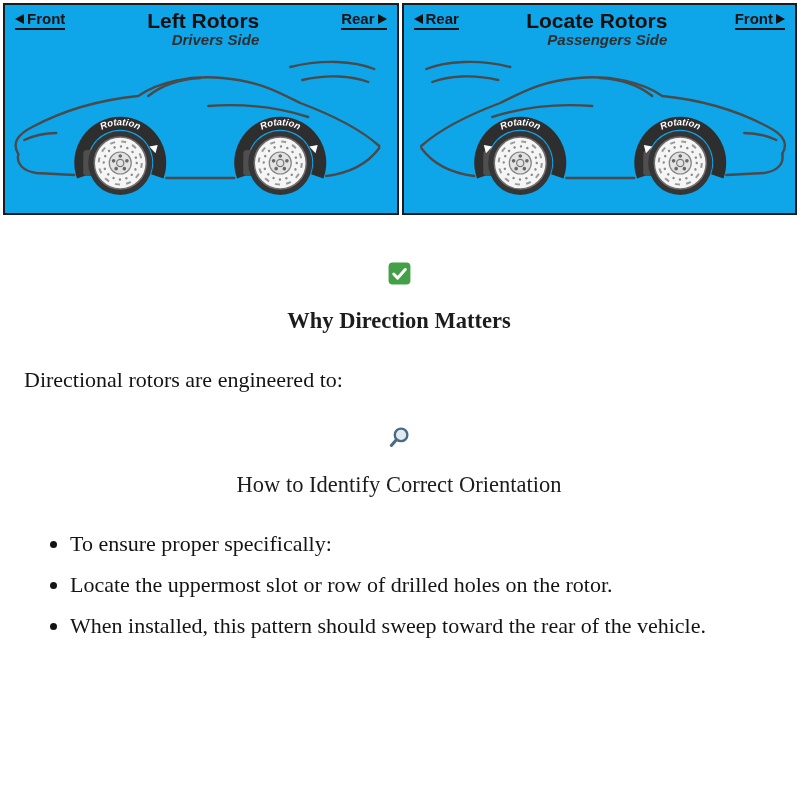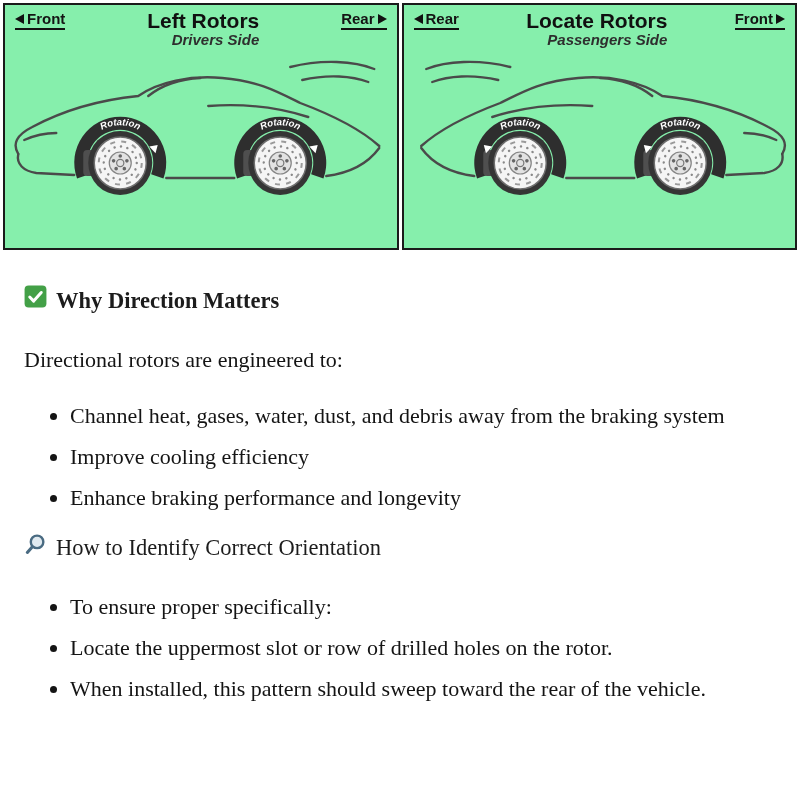--- a/index.html
+++ b/index.html
@@ -1,35 +1,35 @@
 <!DOCTYPE html>
 <html><head>
 <meta charset="utf-8">
 <style>
   * { margin: 0; padding: 0; box-sizing: border-box; }
   html, body { width: 800px; height: 800px; background: #ffffff; overflow: hidden; }
   body { font-family: "Liberation Serif", serif; color: #141414; }
 
   
   .diagram-wrap { display: flex; gap: 3px; padding: 3px 3px 0 3px; }
-  .panel { flex: 1; border: 2px solid #1b1b1b; background: #86efac; height: 247px; overflow: hidden; }
+  .panel { flex: 1; border: 2px solid #1b1b1b; background: #0ea5e9; height: 212px; overflow: hidden; }
   .panel-header { display: flex; justify-content: space-between; align-items: flex-start; padding: 5px 10px 0 10px; font-family: "Liberation Sans", sans-serif; }
   .dir-label { font-weight: bold; font-size: 15px; border-bottom: 2.5px solid #111; padding-bottom: 1px; display: inline-flex; align-items: center; gap: 3px; white-space: nowrap; }
   .tri { width: 0; height: 0; display: inline-block; }
   .tri-left  { border-top: 5px solid transparent; border-bottom: 5px solid transparent; border-right: 9px solid #111; }
   .tri-right { border-top: 5px solid transparent; border-bottom: 5px solid transparent; border-left: 9px solid #111; }
   .panel-titles { text-align: right; line-height: 1.1; margin-top: -1px; }
   .panel-title { font-weight: bold; font-size: 21px; color: #101010; }
   .panel-subtitle { font-weight: bold; font-style: italic; font-size: 15px; color: #2e2e2e; }
   .car-svg { display: block; width: 100%; height: 158px; margin-top: 2px; }
 
   
   .article { padding: 18px 26px 0 24px; font-size: 22px; line-height: 1.55; }
   .para { margin-bottom: 22px; }
-  .sect-head { display: flex; align-items: center; gap: 9px; margin: 16px 0 24px 0; }
+  .sect-head { display: flex; align-items: center; gap: 9px; margin: 28px 0 24px 0; flex-direction: column; }
   .sect-head.bold .sect-title { font-weight: bold; }
   .sect-title { font-size: 22.5px; color: #1c1c1c; }
   .sect-head .badge { flex: 0 0 auto; display: inline-block; }
   ul.bullets { margin: 14px 0 10px 0; padding-left: 46px; }
   ul.bullets li { margin-bottom: 7px; }
 </style>
 </head>
 <body>
 
 <div class="diagram-wrap">
@@ -148,25 +148,20 @@
       <svg width="23" height="23" viewBox="0 0 20 20">
         <rect x="0.5" y="0.5" width="19" height="19" rx="3.5" fill="#43a047"></rect>
         <path d="M5 10.5 L 8.4 14 L 15 6.5" stroke="#ffffff" stroke-width="2.6" fill="none" stroke-linecap="round" stroke-linejoin="round"></path>
       </svg>
     </span>
     <span class="sect-title">Why Direction Matters</span>
   </div>
 
   <p class="para">Directional rotors are engineered to:</p>
 
-  <ul class="bullets">
-    <li>Channel heat, gases, water, dust, and debris away from the braking system</li>
-    <li>Improve cooling efficiency</li>
-    <li>Enhance braking performance and longevity</li>
-  </ul>
 
   <div class="sect-head">
     <span class="badge">
       <svg width="23" height="23" viewBox="0 0 22 22">
         <circle cx="12.5" cy="8.5" r="6" fill="rgba(170,195,212,0.35)" stroke="#4a6b82" stroke-width="2.3"></circle>
         <line x1="7.8" y1="13.4" x2="3.2" y2="18.6" stroke="#4a6b82" stroke-width="3" stroke-linecap="round"></line>
       </svg>
     </span>
     <span class="sect-title">How to Identify Correct Orientation</span>
   </div>

